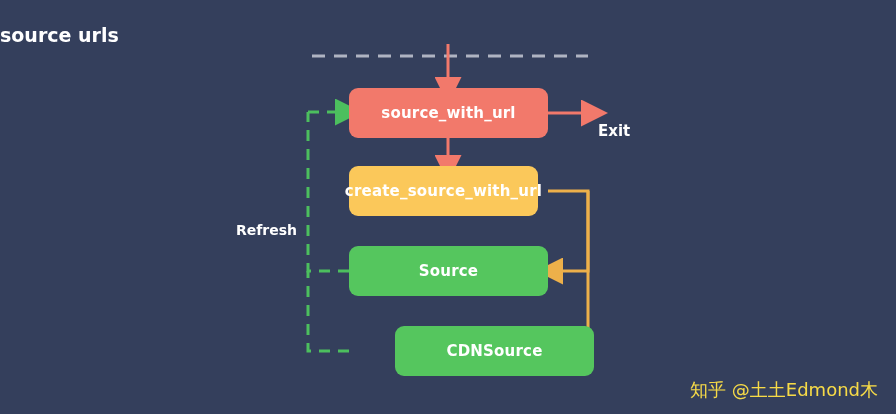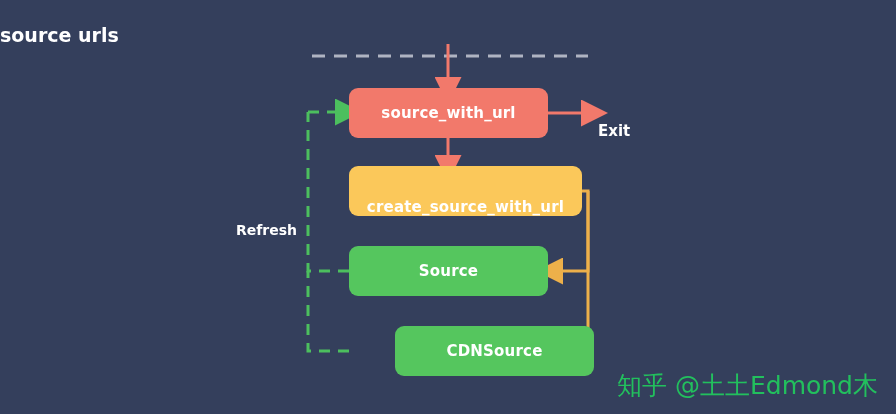--- a/index.html
+++ b/index.html
@@ -63,22 +63,22 @@
   }
   #refresh-text {
     font-size: 14px;
     left: 236px;
     top: 222px;
   }
   #watermark {
     position: absolute;
     right: 18px;
     bottom: 12px;
-    font-size: 25px;
-    color: #22c55e;
+    font-size: 18px;
+    color: #fde047;
     white-space: nowrap;
     font-family: "DejaVu Sans", "Liberation Sans", sans-serif;
     opacity: 0.97;
   }
 </style>
 </head>
 <body>
 
 <div id="stage">
 
@@ -113,21 +113,21 @@
 
     <line x1="308" y1="112" x2="338" y2="112" stroke="#4CBF5E" stroke-width="3" stroke-dasharray="11 8" marker-end="url(#arrow-green)"></line>
   </svg>
 
   <div class="free-text" id="title-text">source urls</div>
 
   <div class="node-box" id="node-source-with-url" style="left:349px; top:88px; width:199px; height:50px; background:#F2796B;">
     <span class="node-label">source_with_url</span>
   </div>
 
-  <div class="node-box" id="node-create-source-with-url" style="left:349px; top:166px; width:233px; height:50px; background:#FBC85A;align-items:flex-end;">
+  <div class="node-box" id="node-create-source-with-url" style="left:349px; top:166px; width:189px; height:50px; background:#FBC85A;">
     <span class="node-label">create_source_with_url</span>
   </div>
 
   <div class="node-box" id="node-source" style="left:349px; top:246px; width:199px; height:50px; background:#55C65E;border-radius:9px;">
     <span class="node-label">Source</span>
   </div>
 
   <div class="node-box" id="node-cdnsource" style="left:349px; top:326px; width:199px; height:50px; background:#55C65E;margin-left:46px;">
     <span class="node-label">CDNSource</span>
   </div>

